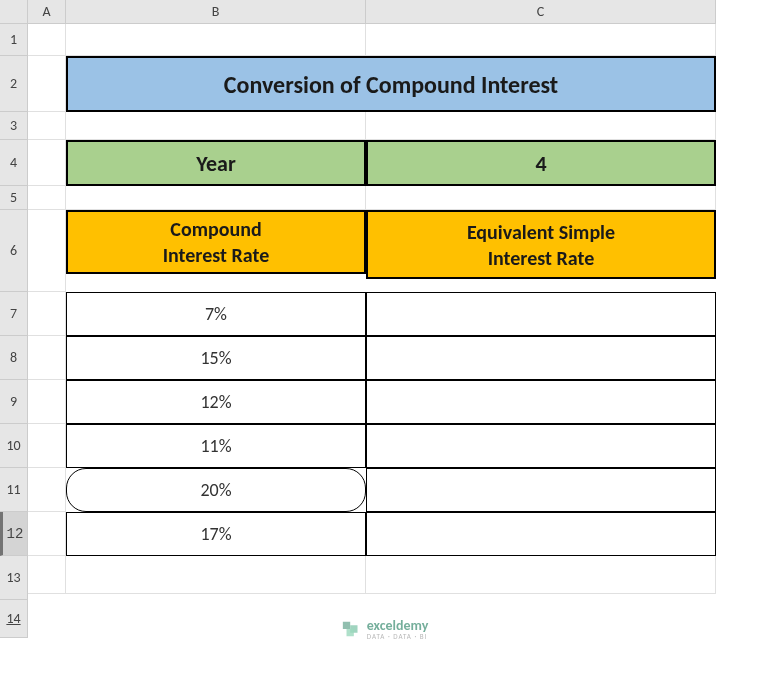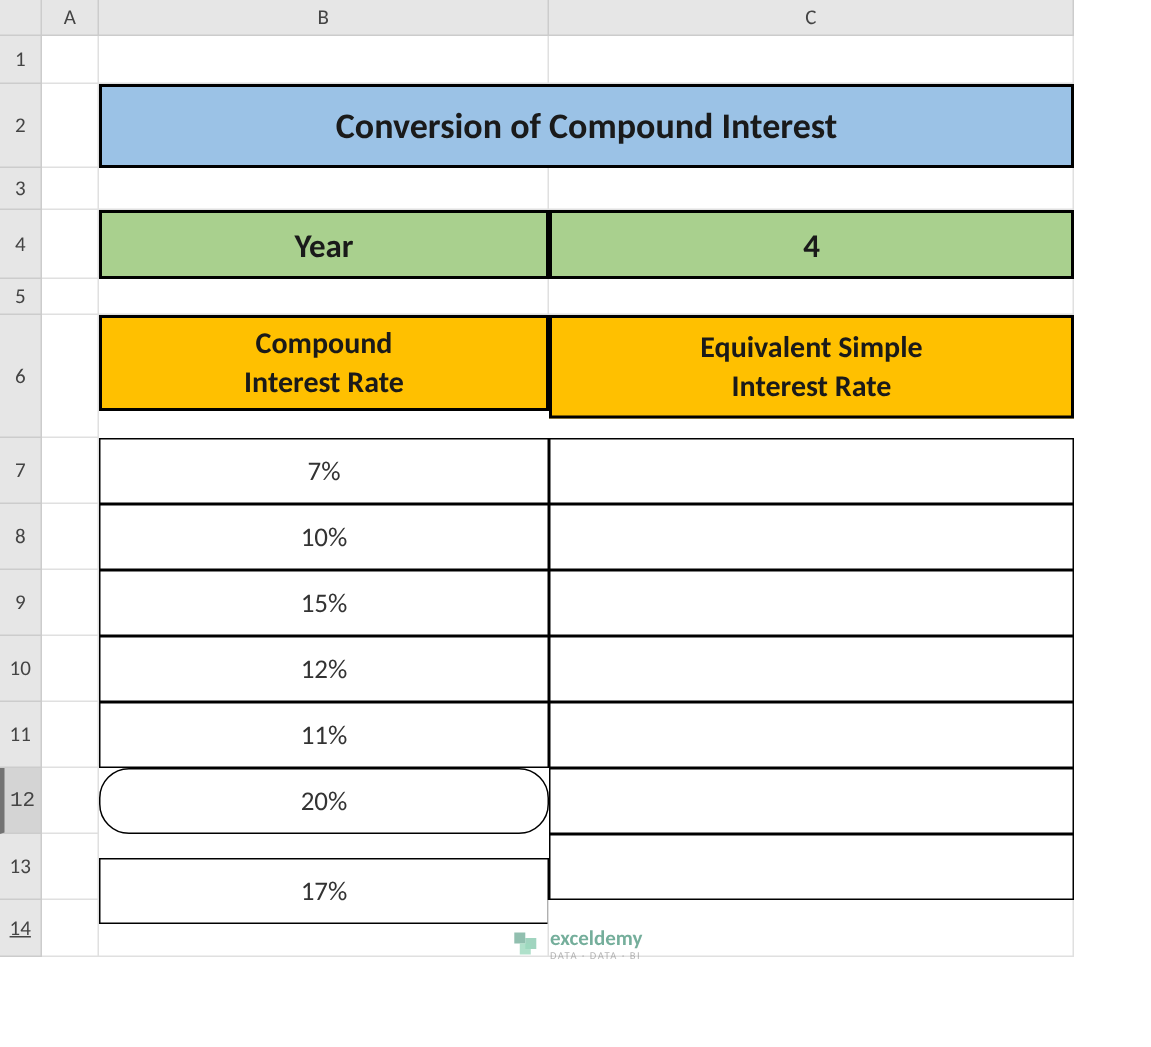--- a/index.html
+++ b/index.html
@@ -210,46 +210,41 @@
         <div class="orange-cell" style="width: 300px; height: 64px;">Compound<br>Interest Rate</div>
         <div class="orange-cell" style="width: 350px; height: 69px;">Equivalent Simple<br>Interest Rate</div>
       </div>
       <div class="cell-row" style="height: 44px;">
         <div class="cell" style="width: 38px; height: 44px;"></div>
         <div class="data-cell" style="width: 300px; height: 44px;">7%</div>
         <div class="data-cell" style="width: 350px; height: 44px;"></div>
       </div>
       <div class="cell-row" style="height: 44px;">
         <div class="cell" style="width: 38px; height: 44px;"></div>
-        <div class="data-cell" style="width: 300px; height: 44px;">10%</div>
-        <div class="data-cell" style="width: 350px; height: 44px;"></div>
-      </div>
-      <div class="cell-row" style="height: 44px;">
-        <div class="cell" style="width: 38px; height: 44px;"></div>
         <div class="data-cell" style="width: 300px; height: 44px;">15%</div>
         <div class="data-cell" style="width: 350px; height: 44px;"></div>
       </div>
       <div class="cell-row" style="height: 44px;">
         <div class="cell" style="width: 38px; height: 44px;"></div>
         <div class="data-cell" style="width: 300px; height: 44px;">12%</div>
         <div class="data-cell" style="width: 350px; height: 44px;"></div>
       </div>
       <div class="cell-row" style="height: 44px;">
         <div class="cell" style="width: 38px; height: 44px;"></div>
         <div class="data-cell" style="width: 300px; height: 44px;">11%</div>
         <div class="data-cell" style="width: 350px; height: 44px;"></div>
       </div>
       <div class="cell-row" style="height: 44px;">
         <div class="cell" style="width: 38px; height: 44px;"></div>
         <div class="data-cell" style="width: 300px; height: 44px; border-radius: 20px;">20%</div>
         <div class="data-cell" style="width: 350px; height: 44px;"></div>
       </div>
       <div class="cell-row" style="height: 44px;">
         <div class="cell" style="width: 38px; height: 44px;"></div>
-        <div class="data-cell" style="width: 300px; height: 44px; margin-top: 16px;">17%</div>
+        <div class="data-cell" style="width: 300px; height: 44px;">17%</div>
         <div class="data-cell" style="width: 350px; height: 44px;"></div>
       </div>
       <div class="cell-row" style="height: 38px;">
         <div class="cell" style="width: 38px; height: 38px;"></div>
         <div class="cell" style="width: 300px; height: 38px;"></div>
         <div class="cell" style="width: 350px; height: 38px;"></div>
       </div>
     </div>
 
   <div class="watermark">

